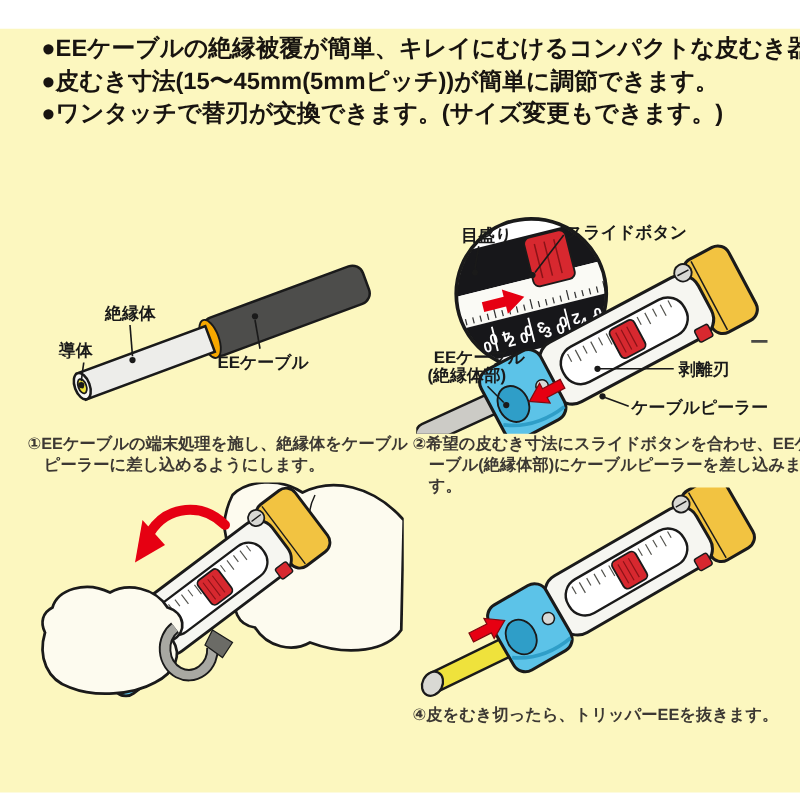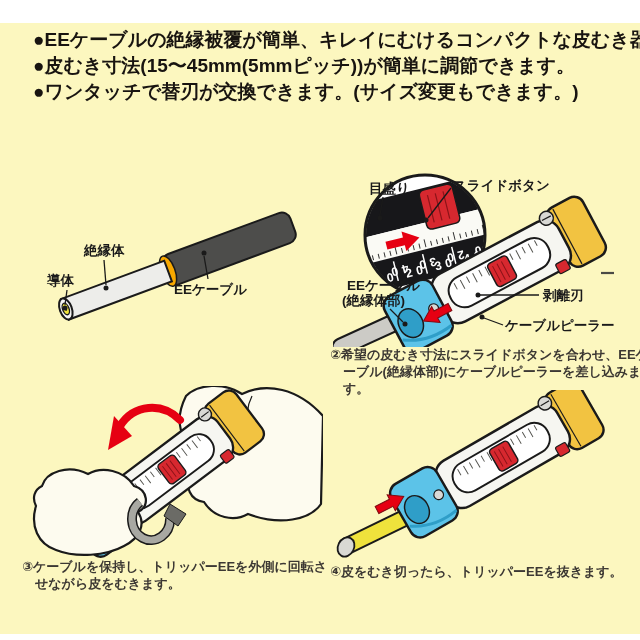--- a/index.html
+++ b/index.html
@@ -68,20 +68,21 @@
     <text class="lbl" x="62" y="47">絶縁体</text>
     <line x1="82" y1="52" x2="84" y2="77" stroke="#1a1a1a" stroke-width="1.3"></line>
     <circle cx="84" cy="80" r="2.5" fill="#1a1a1a"></circle>
     <text class="lbl" x="25" y="77">導体</text>
     <line x1="45" y1="82" x2="43" y2="97" stroke="#1a1a1a" stroke-width="1.3"></line>
     <circle cx="43" cy="100" r="2.5" fill="#1a1a1a"></circle>
     <text class="lbl" x="152" y="86">EEケーブル</text>
     <line x1="186" y1="71" x2="182" y2="48" stroke="#1a1a1a" stroke-width="1.3"></line>
     <circle cx="182" cy="45" r="2.5" fill="#1a1a1a"></circle>
   </svg>
+  <div class="caption cap1">①EEケーブルの端末処理を施し、絶縁体をケーブルピーラーに差し込めるようにします。</div>
 
   <svg class="illus" style="left:333px;top:163px" width="307" height="184" viewBox="0 0 307 184">
     <defs>
       <clipPath id="magclip">
           <circle cx="92" cy="72" r="59"></circle>
         </clipPath>
     </defs>
     <circle cx="92" cy="72" r="60" fill="#ffffff"></circle>
     <g clip-path="url(#magclip)">
       <g transform="translate(92,72) rotate(-14)">
@@ -137,21 +138,20 @@
     <line x1="16" y1="141" x2="74" y2="128" stroke="#C2C2BE" stroke-width="13" stroke-linecap="round"></line>
     <path d="M 8,120 C 2,140 10,158 28,164 C 48,172 78,170 96,160 C 112,152 118,138 110,126
              C 122,120 120,104 106,100 C 96,84 74,80 60,88 C 40,78 18,86 14,100
              C 6,104 4,112 8,120 Z" fill="#FDFBEF" stroke="#1a1a1a" stroke-width="2.2"></path>
     <path d="M 112,116 a 19,21 0 1 0 30,16" stroke="#1a1a1a" stroke-width="10" fill="none"></path>
     <path d="M 112,116 a 19,21 0 1 0 30,16" stroke="#A8A8A2" stroke-width="7" fill="none"></path>
     <polygon points="142,118 158,128 150,140 136,130" fill="#6B6B66" stroke="#1a1a1a" stroke-width="1"></polygon>
     <path d="M 152,34 C 134,16 106,18 92,40" stroke="#E60012" stroke-width="8" fill="none" stroke-linecap="round"></path>
     <polygon points="80,64 104,50 86,30" fill="#E60012"></polygon>
   </svg>
-  <div class="caption cap3">③ケーブルを保持し、トリッパーEEを外側に回転させながら皮をむきます。</div>
 
   <svg class="illus" style="left:333px;top:390px" width="305" height="170" viewBox="0 0 305 170">
     <line x1="14" y1="156" x2="84" y2="122" stroke="#1a1a1a" stroke-width="18" stroke-linecap="round"></line>
     <line x1="14" y1="156" x2="84" y2="122" stroke="#EFE23C" stroke-width="14" stroke-linecap="round"></line>
     <ellipse cx="13" cy="157" rx="8" ry="10" transform="rotate(27 13 157)" fill="#D9D9D4" stroke="#1a1a1a" stroke-width="1.8"></ellipse>
     <use href="#tool-shape" transform="translate(164,70) rotate(-30) scale(0.97)"></use>
     <polygon points="0,-4 16,-4 16,-9 30,0 16,9 16,4 0,4" transform="translate(44,120) rotate(-27)" fill="#E60012" stroke="#7F0A10" stroke-width="1"></polygon>
   </svg>
   <div class="caption cap4">④皮をむき切ったら、トリッパーEEを抜きます。</div>
 </div>

